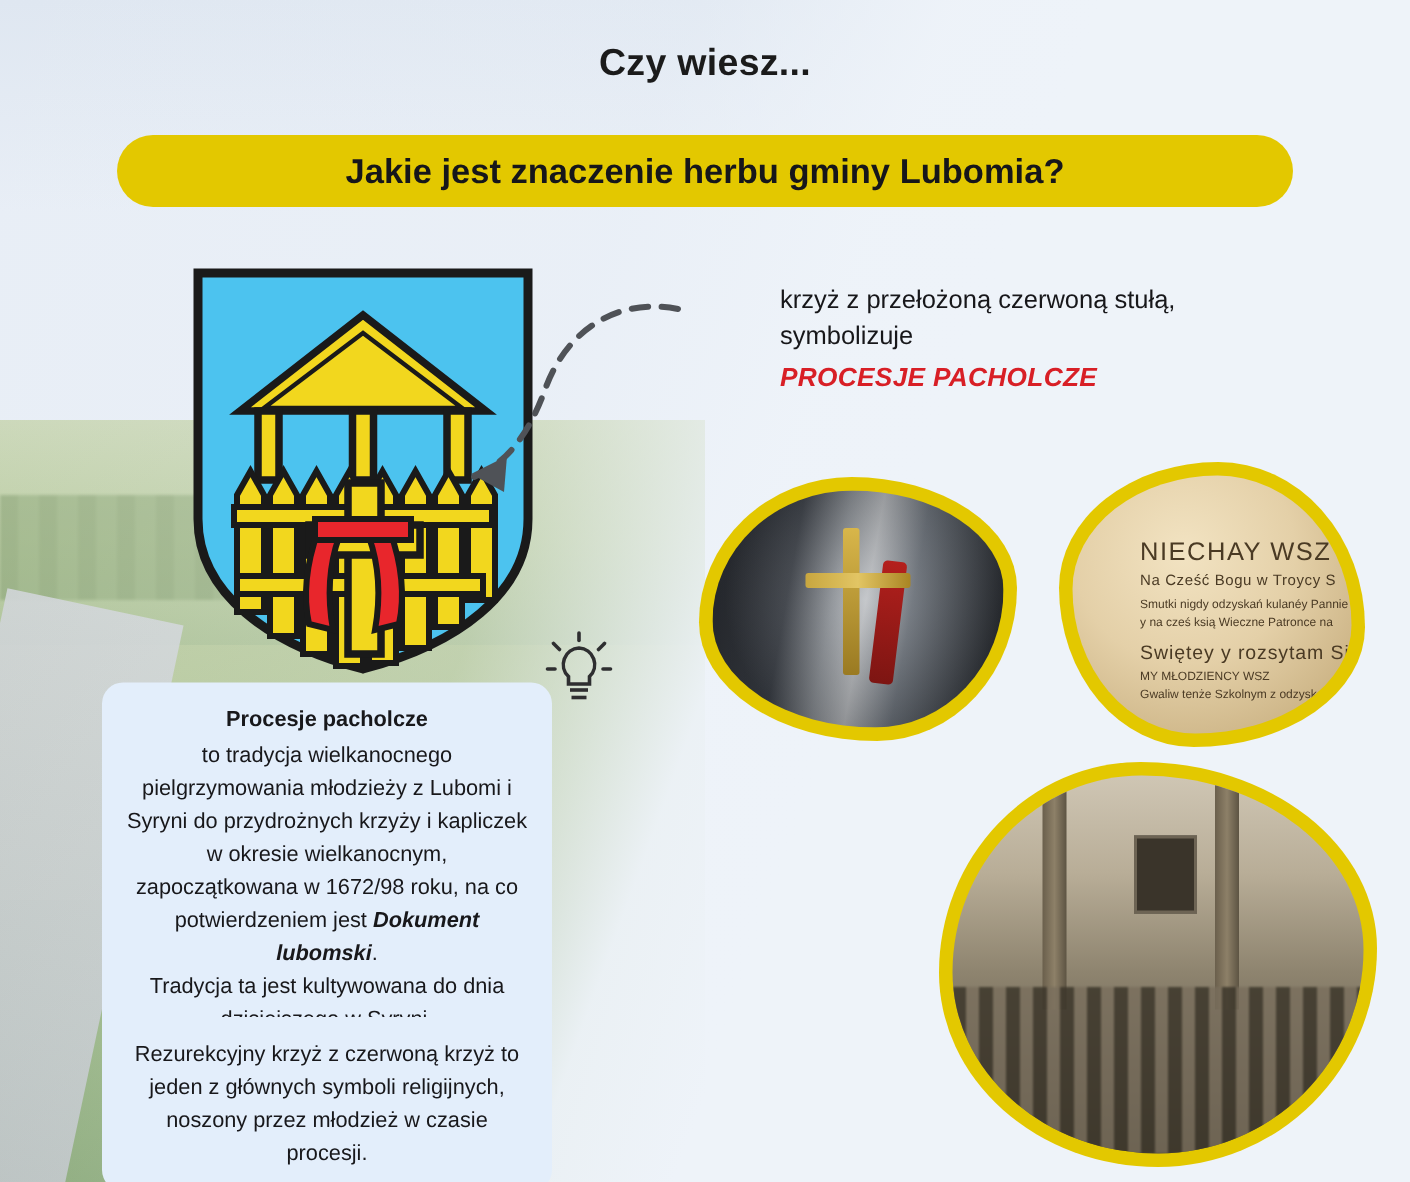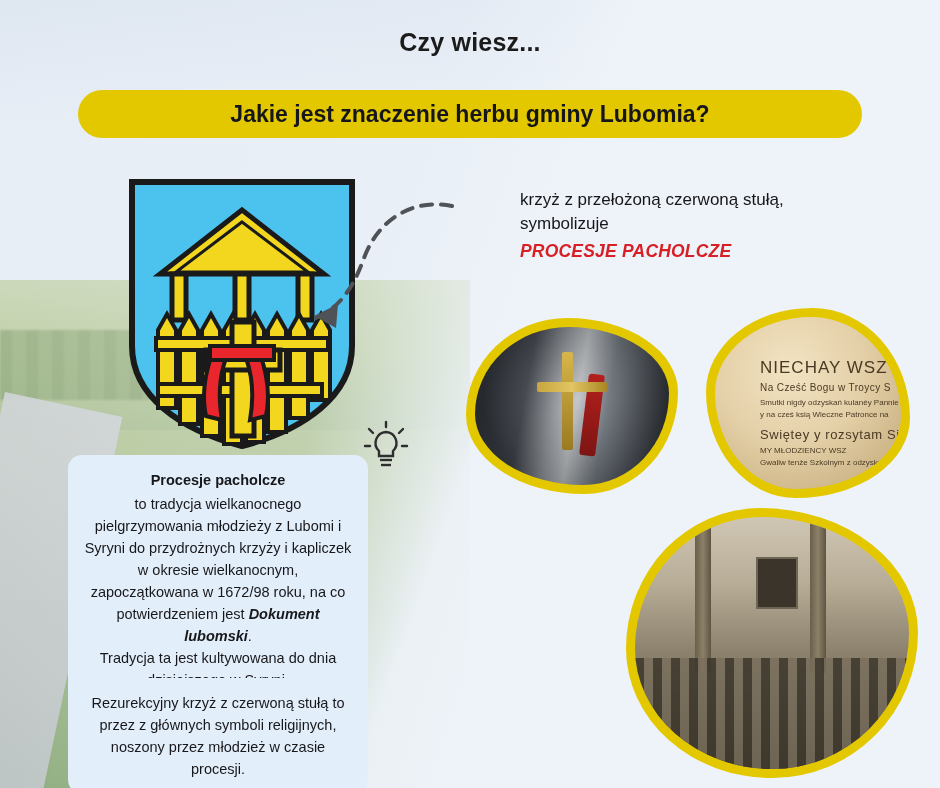--- a/index.html
+++ b/index.html
@@ -335,21 +335,21 @@
     </g>
   </svg>
 
   <div class="textbox" id="box-main">
     <span class="bx-title">Procesje pacholcze</span>
     <span class="bx-body"><span>to tradycja wielkanocnego pielgrzymowania młodzieży z Lubomi i Syryni do przydrożnych krzyży i kapliczek w okresie wielkanocnym, zapoczątkowana w 1672/98 roku, na co potwierdzeniem jest </span><em>Dokument lubomski</em><span>.</span></span>
     <span class="bx-body">Tradycja ta jest kultywowana do dnia dzisiejszego w Syryni.</span>
   </div>
 
   <div class="textbox" id="box-sub">
-    <span>Rezurekcyjny krzyż z czerwoną stułą to przez z głównych symboli religijnych, noszony przez młodzież w czasie procesji.</span>
+    <span>Rezurekcyjny krzyż z czerwoną krzyż to jeden z głównych symboli religijnych, noszony przez młodzież w czasie procesji.</span>
   </div>
 
   <div class="blob" id="blob-cross">
     <div class="inner">
       <div class="stole"></div>
     </div>
   </div>
 
   <div class="blob" id="blob-doc">
     <div class="inner">

